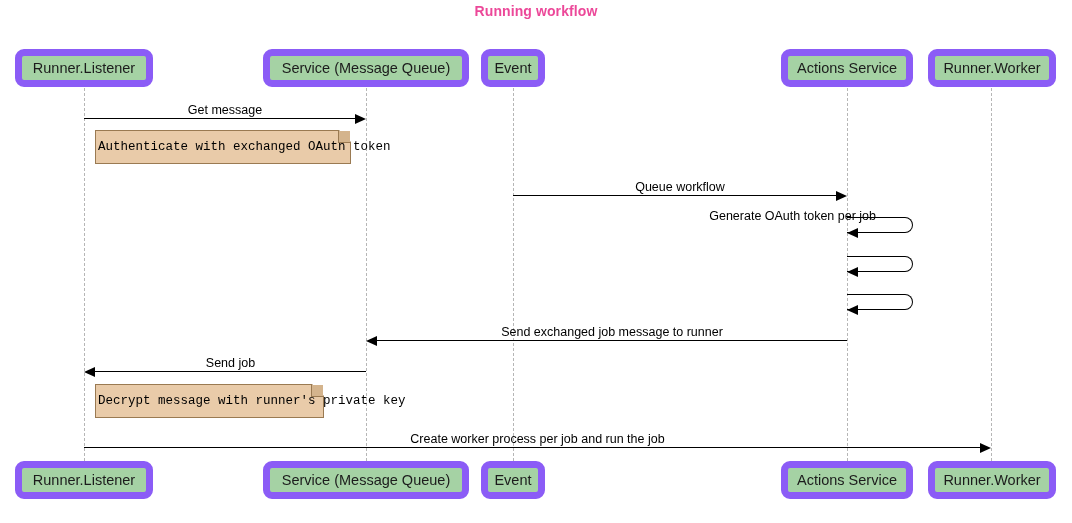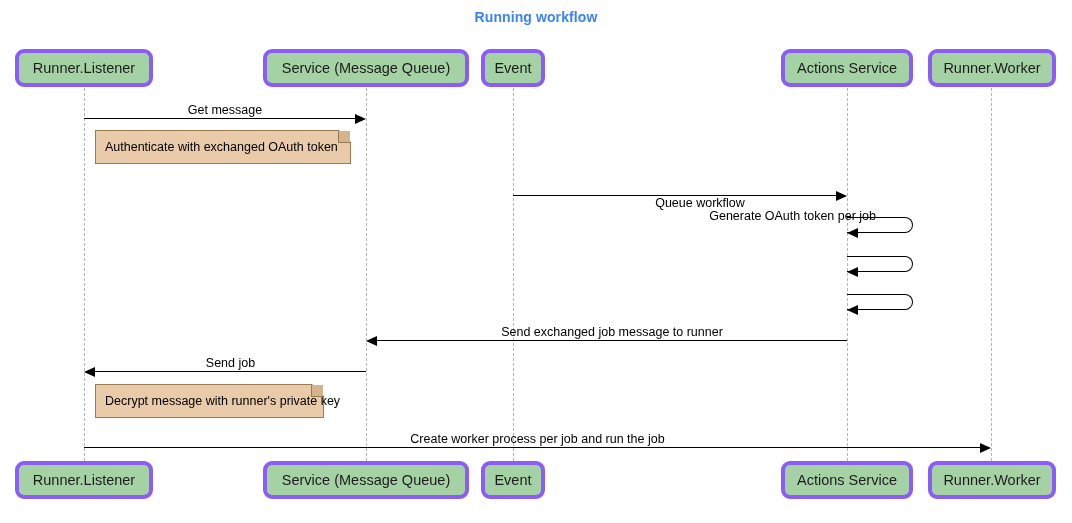--- a/index.html
+++ b/index.html
@@ -15,34 +15,34 @@
   #diagram {
     position: relative;
     width: 1072px;
     height: 523px;
     background: #ffffff;
     overflow: hidden;
   }
   #title {
     position: absolute;
     left: 0;
-    top: 9px;
+    top: 3px;
     width: 1072px;
     text-align: center;
     font-size: 14px;
     font-weight: bold;
-    color: #3b82f6;
+    color: #ec4899;
     letter-spacing: 0.1px;
   }
   
   .participant {
     position: absolute;
     box-sizing: border-box;
     background: #a5d2a4;
-    border: 4px solid #8b5cf6;
+    border: 7px solid #8b5cf6;
     border-radius: 9px;
     display: flex;
     align-items: center;
     justify-content: center;
     font-size: 14.5px;
     color: #1c1c1c;
     height: 38px;
     white-space: nowrap;
     padding: 0 22px;
   }
@@ -96,22 +96,23 @@
   
   .note {
     position: absolute;
     box-sizing: border-box;
     background: #e9cba9;
     border: 1px solid #9a7a52;
     font-size: 12.5px;
     color: #000000;
     display: flex;
     align-items: center;
-    padding-left: 9px;
+    padding-left: 2px;
     white-space: nowrap;
+    font-family: Liberation Mono, monospace;
   }
   .note-fold {
     position: absolute;
     top: 0;
     right: 0;
     width: 11px;
     height: 11px;
     background: #d4b48d;
     border-left: 1px solid #9a7a52;
     border-bottom: 1px solid #9a7a52;
@@ -158,21 +159,21 @@
   <div class="msg-label" style="left:84px; top:103px; width:282px;">Get message</div>
   <div class="msg-line" style="left:84px; top:118px; width:271px;"></div>
   <div class="arrowhead right" style="left:355px; top:113.5px;"></div>
 
   <div class="note" style="left:95px; top:130px; width:256px; height:34px;">
     <span>Authenticate with exchanged OAuth token</span>
     <span class="note-fold-cover"></span>
     <span class="note-fold"></span>
   </div>
 
-  <div class="msg-label" style="left:533px; top:180px; width:334px;margin-top:16px;">Queue workflow</div>
+  <div class="msg-label" style="left:513px; top:180px; width:334px;">Queue workflow</div>
   <div class="msg-line" style="left:513px; top:195px; width:323px;"></div>
   <div class="arrowhead right" style="left:836px; top:190.5px;"></div>
 
   <div class="msg-label right-align" style="left:578px; top:209px; width:298px;">Generate OAuth token per job</div>
   <div class="selfloop" style="left:847px; top:217px; width:66px; height:16px;"></div>
   <div class="arrowhead left" style="left:847px; top:228px;"></div>
 
   <div class="selfloop" style="left:847px; top:256px; width:66px; height:16px;"></div>
   <div class="arrowhead left" style="left:847px; top:267px;"></div>
 

